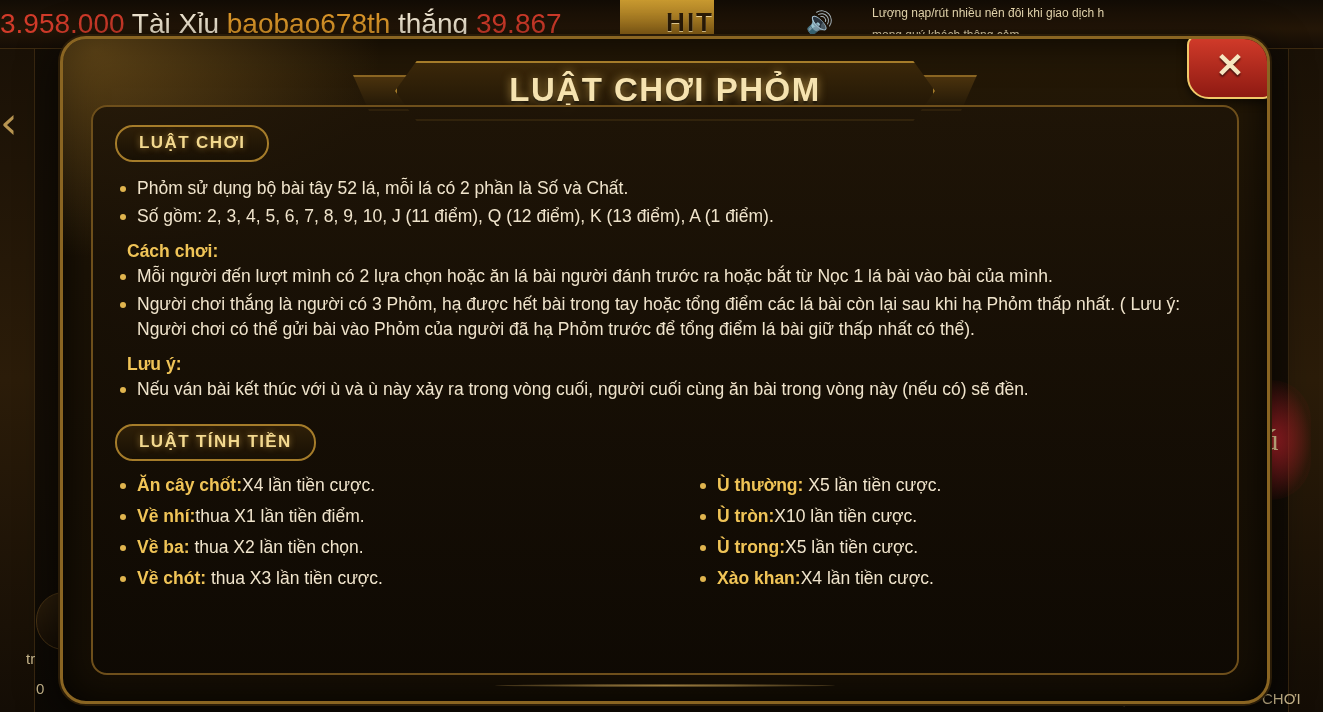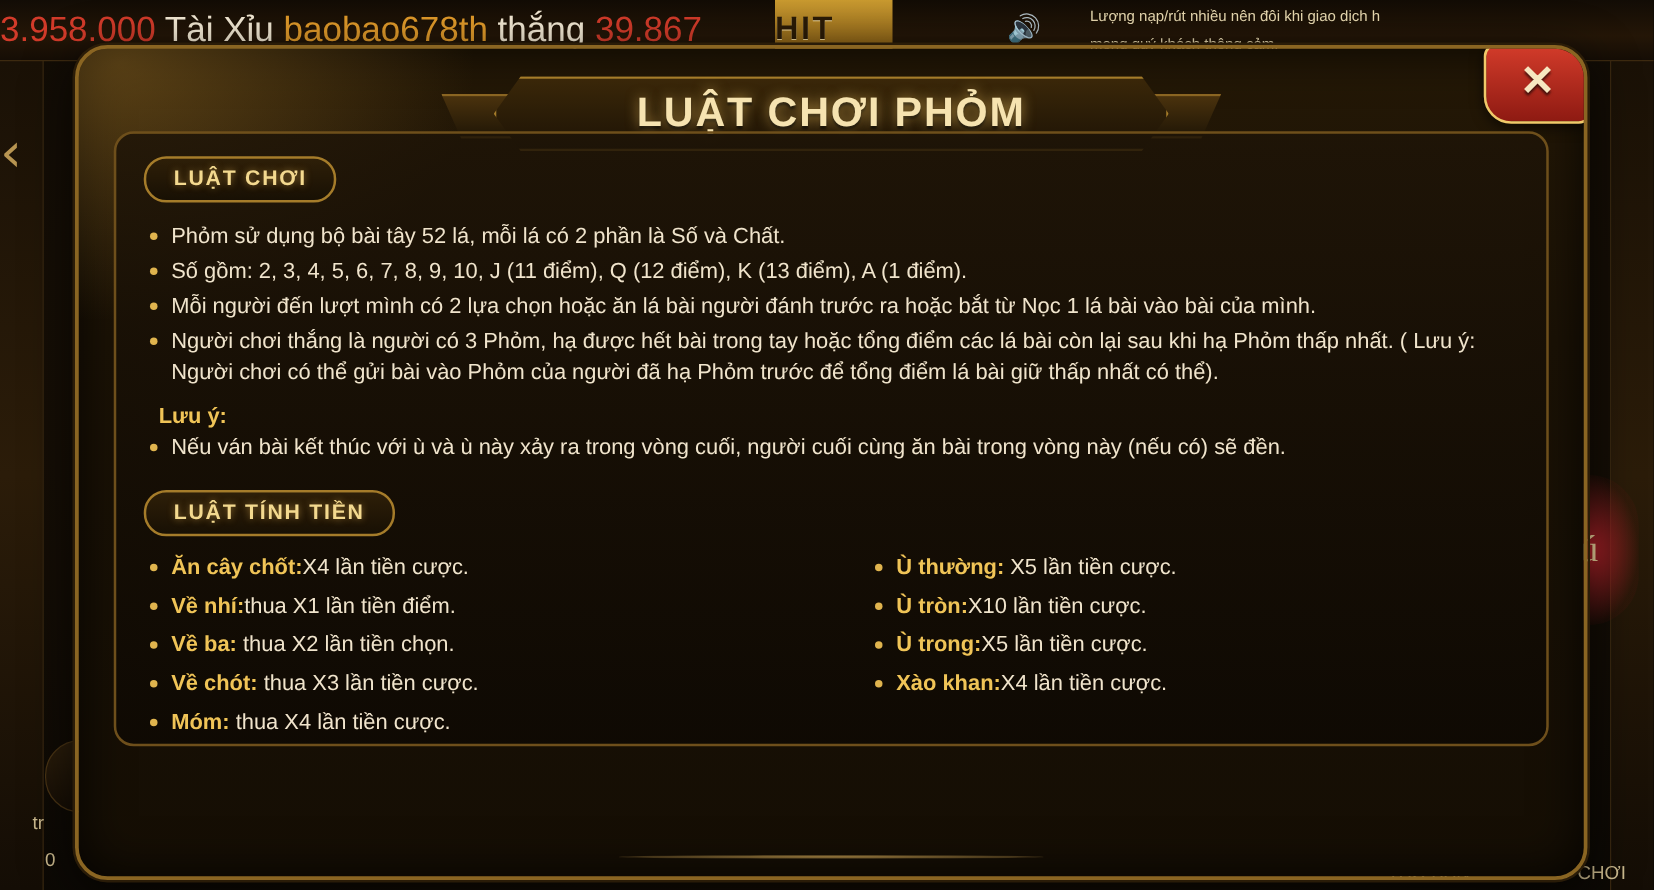--- a/index.html
+++ b/index.html
@@ -54,21 +54,21 @@
   .hit-logo {
     position: absolute;
     left: 620px; top: 0;
     width: 94px; height: 46px;
     background: linear-gradient(180deg, #c99a30 0%, #7d5410 100%);
     border-radius: 0 0 6px 6px;
     color: #2b1b06;
     font-weight: bold;
     font-size: 26px;
     letter-spacing: 2px;
-    text-align: left;
+    text-align: right;
     line-height: 44px;
     font-family: "Liberation Sans", sans-serif;
     text-shadow: 0 1px 0 #f0d79a;
   }
   .speaker-icon {
     position: absolute;
     left: 806px; top: 10px;
     width: 28px; height: 26px;
     color: #cdbb8f;
     font-size: 22px;
@@ -222,21 +222,21 @@
     font-weight: bold;
     text-shadow: 0 2px 2px rgba(0,0,0,0.6);
   }
 
   
   .content {
     position: absolute;
     left: 28px;
     top: 66px;
     width: 1148px;
-    height: 492px;
+    height: 570px;
     border: 2px solid #6e4f1b;
     border-radius: 16px;
     background: linear-gradient(180deg, rgba(30,20,7,0.85), rgba(14,9,3,0.9));
     padding: 18px 22px 10px 22px;
     box-sizing: border-box;
   }
 
   .section-tab {
     display: inline-block;
     padding: 6px 22px 7px 22px;
@@ -387,20 +387,21 @@
   <div class="content">
 
     
     <div class="section-tab">LUẬT CHƠI</div>
 
     <ul class="rules">
       <li>Phỏm sử dụng bộ bài tây 52 lá, mỗi lá có 2 phần là Số và Chất.</li>
       <li>Số gồm: 2, 3, 4, 5, 6, 7, 8, 9, 10, J (11 điểm), Q (12 điểm), K (13 điểm), A (1 điểm).</li>
     </ul>
 
+    <div class="sub-head">Cách chơi:</div>
     <ul class="rules" style="margin-top:2px;">
       <li>Mỗi người đến lượt mình có 2 lựa chọn hoặc ăn lá bài người đánh trước ra hoặc bắt từ Nọc 1 lá bài vào bài của mình.</li>
       <li>Người chơi thắng là người có 3 Phỏm, hạ được hết bài trong tay hoặc tổng điểm các lá bài còn lại sau khi hạ Phỏm thấp nhất. ( Lưu ý: Người chơi có thể gửi bài vào Phỏm của người đã hạ Phỏm trước để tổng điểm lá bài giữ thấp nhất có thể).</li>
     </ul>
 
     <div class="sub-head">Lưu ý:</div>
     <p class="para">Nếu ván bài kết thúc với ù và ù này xảy ra trong vòng cuối, người cuối cùng ăn bài trong vòng này (nếu có) sẽ đền.</p>
 
     
     <div class="section-tab" style="margin-top:22px;">LUẬT TÍNH TIỀN</div>
@@ -413,23 +414,20 @@
           </li>
           <li>
             <b>Về nhí:</b><span>thua X1 lần tiền điểm.</span>
           </li>
           <li>
             <b>Về ba:</b><span> thua X2 lần tiền chọn.</span>
           </li>
           <li>
             <b>Về chót:</b><span> thua X3  lần tiền cược.</span>
           </li>
-          <li>
-            <b>Móm:</b><span> thua X4 lần tiền cược.</span>
-          </li>
         </ul>
       </div>
       <div class="money-col right">
         <ul>
           <li>
             <b>Ù thường:</b><span> X5 lần tiền cược.</span>
           </li>
           <li>
             <b>Ù tròn:</b><span>X10 lần tiền cược.</span>
           </li>

